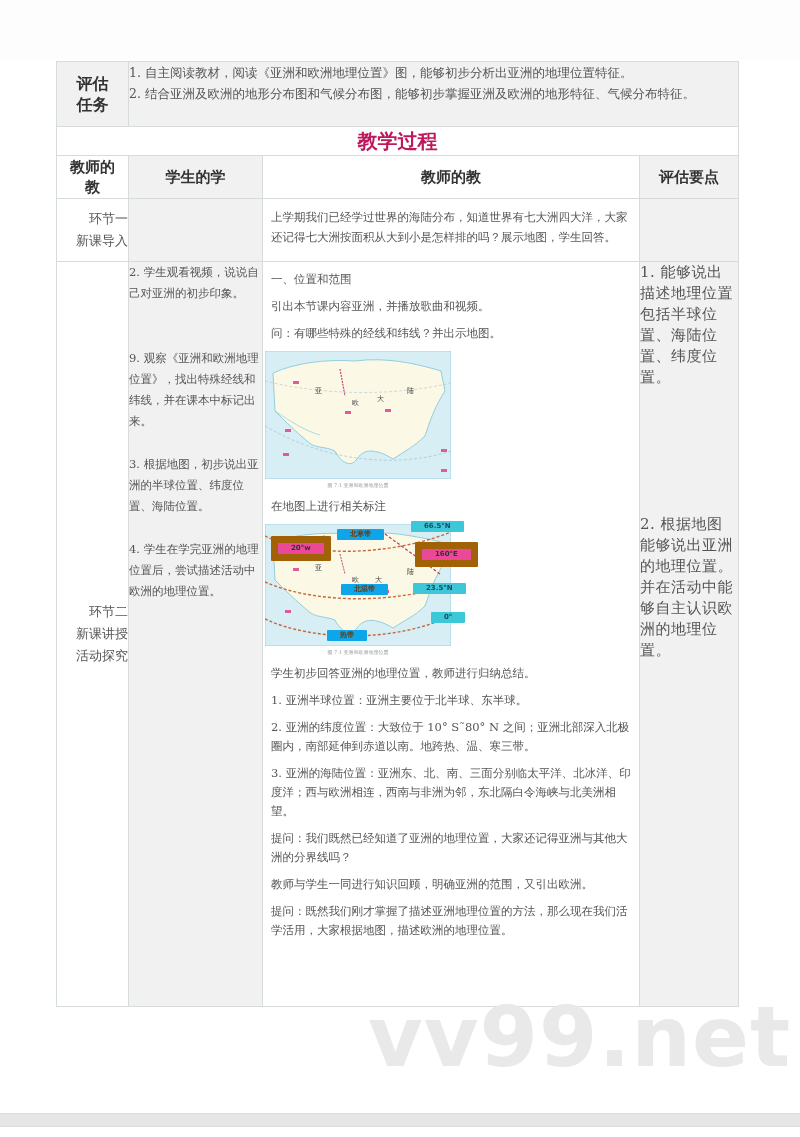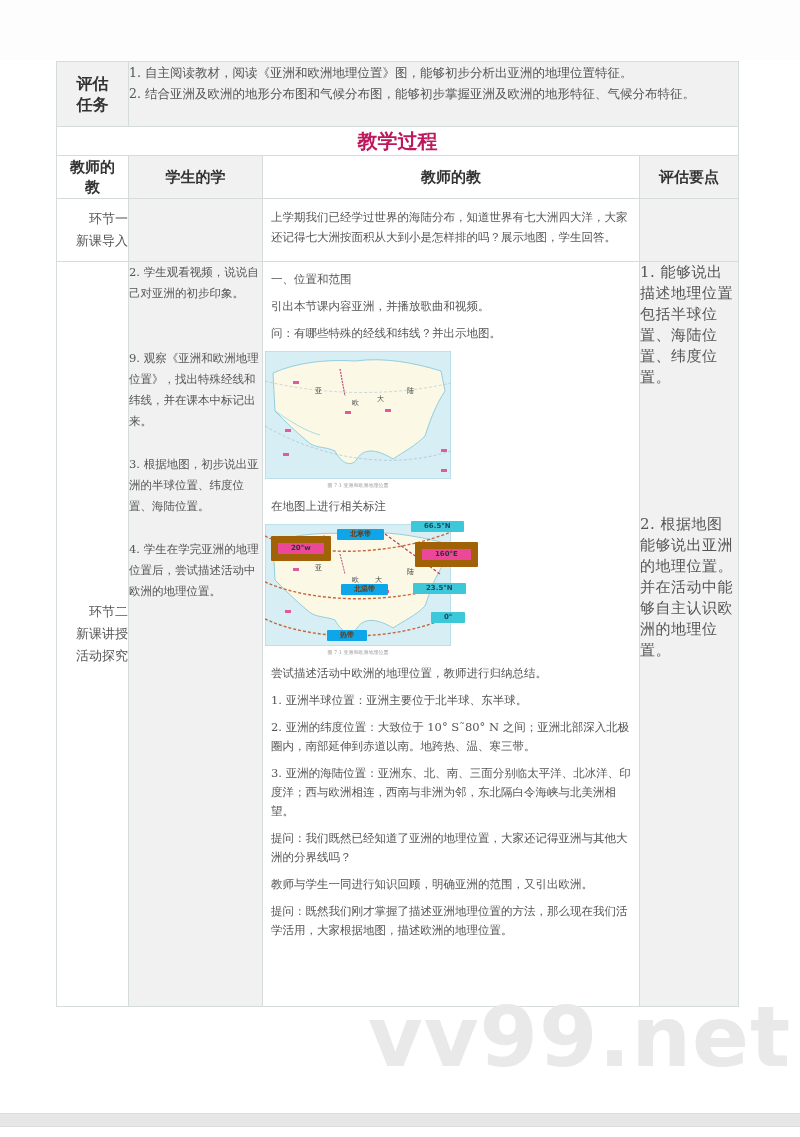--- a/index.html
+++ b/index.html
@@ -155,21 +155,21 @@
         <span class="tag white" style="left:6px; top:12px;">20°w</span>
         <span class="tag white" style="left:150px; top:18px;">160°E</span>
         <span class="tag amber" style="left:72px; top:5px;">北寒带</span>
         <span class="tag cyan" style="left:148px; top:50px;margin-top:9px;">23.5°N</span>
         <span class="tag amber" style="left:76px; top:60px;">北温带</span>
         <span class="tag cyan" style="left:166px; top:88px;">0°</span>
         <span class="tag amber" style="left:62px; top:106px;">热带</span>
       </div>
       <div class="map-caption">图 7-1  亚洲和欧洲地理位置</div>
 
-      <p>尝试描述活动中欧洲的地理位置，教师进行归纳总结。</p>
+      <p>学生初步回答亚洲的地理位置，教师进行归纳总结。</p>
       <p>1. 亚洲半球位置：亚洲主要位于北半球、东半球。</p>
       <p>2. 亚洲的纬度位置：大致位于 10° S˜80° N 之间；亚洲北部深入北极圈内，南部延伸到赤道以南。地跨热、温、寒三带。</p>
       <p>3. 亚洲的海陆位置：亚洲东、北、南、三面分别临太平洋、北冰洋、印度洋；西与欧洲相连，西南与非洲为邻，东北隔白令海峡与北美洲相望。</p>
       <p>提问：我们既然已经知道了亚洲的地理位置，大家还记得亚洲与其他大洲的分界线吗？</p>
       <p>教师与学生一同进行知识回顾，明确亚洲的范围，又引出欧洲。</p>
       <p>提问：既然我们刚才掌握了描述亚洲地理位置的方法，那么现在我们活学活用，大家根据地图，描述欧洲的地理位置。</p>
     </td>
 
     <td class="gray eval">
       <p>1.  能够说出描述地理位置包括半球位置、海陆位置、纬度位置。</p>

